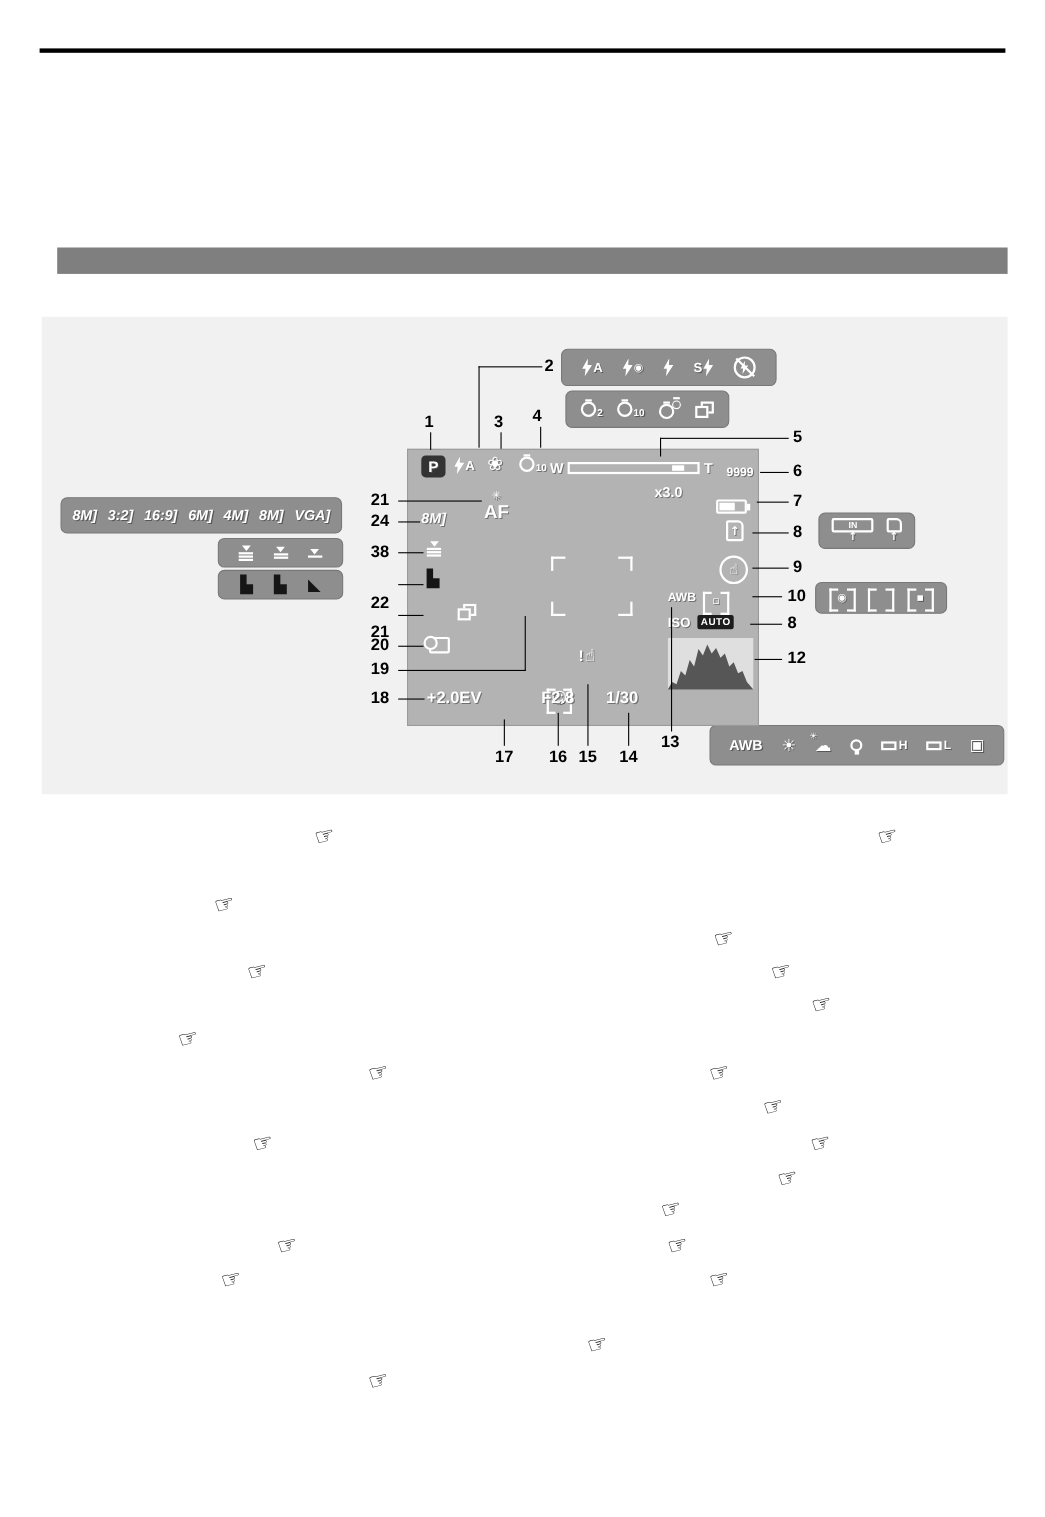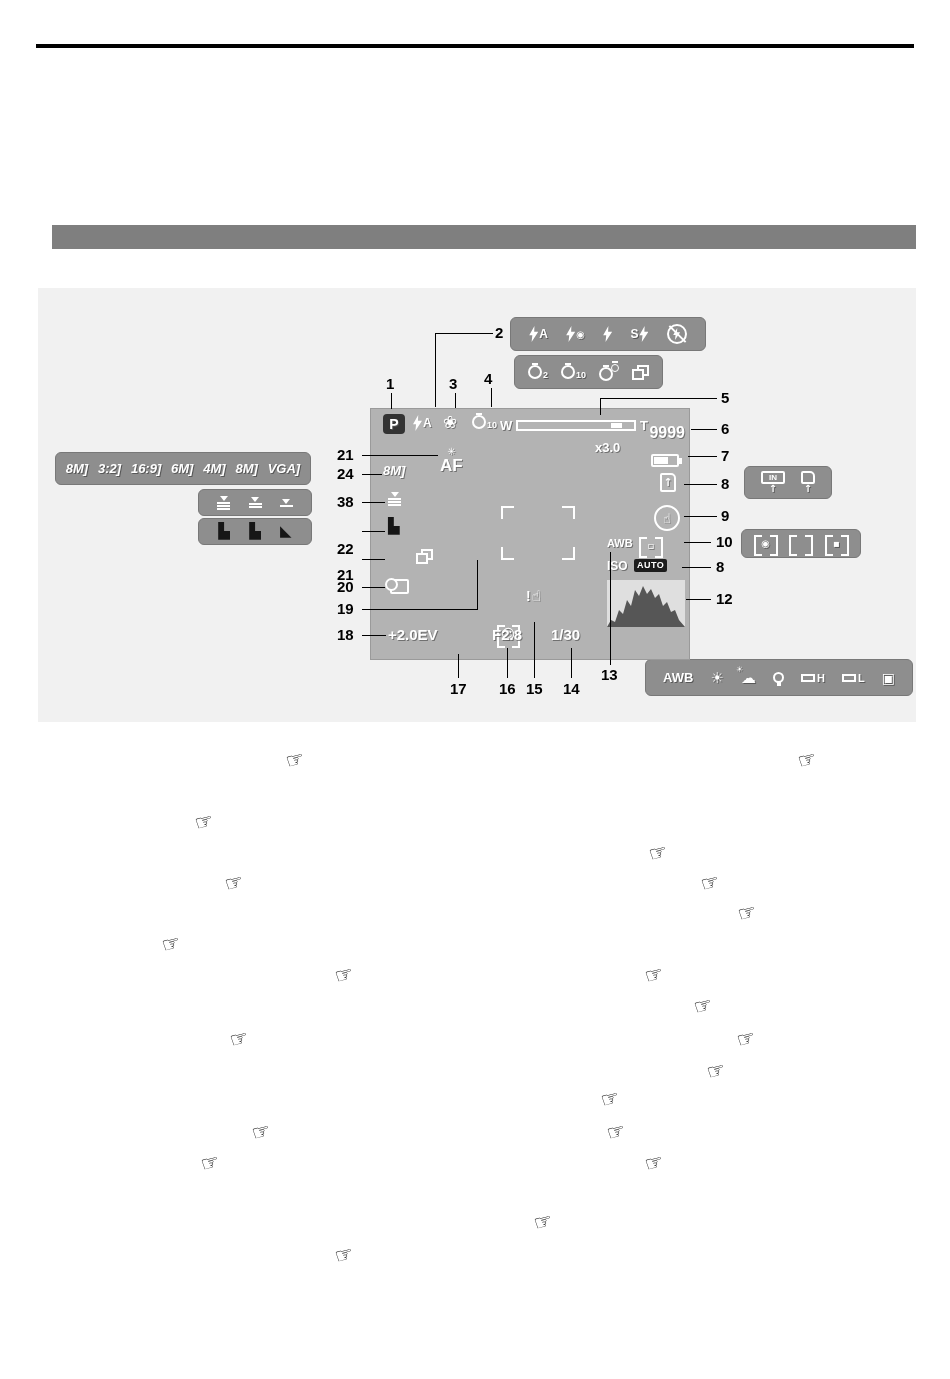--- a/index.html
+++ b/index.html
@@ -100,21 +100,21 @@
              border-top:5px solid #fff; }
   .qi .qb { width:13px; height:2px; background:#fff; }
 
   .sharp { font-size:15px; line-height:1; color:#161616; text-shadow:none; }
 
   .date { position:absolute; width:19px; height:15px; border:2px solid #fff; border-radius:2px; }
   .date::before { content:""; position:absolute; left:-7px; top:-3px; width:9px; height:9px;
                   border:2px solid #fff; border-radius:50%; background:#b3b3b3; }
 
   .sti { display:inline-flex; flex-direction:column; align-items:center; line-height:1; }
-  .insq { width:24px; height:13px; border:2px solid #fff; border-radius:2px; font-size:8px; font-weight:bold;
+  .insq { width:38px; height:13px; border:2px solid #fff; border-radius:2px; font-size:8px; font-weight:bold;
           display:flex; align-items:center; justify-content:center; text-shadow:none; }
   .sdc { width:14px; height:13px; border:2px solid #fff; border-radius:2px 5px 2px 2px; }
   .sarr { font-size:10px; font-weight:bold; }
 
   .cloudy { position:relative; font-size:15px; }
   .minisun { position:absolute; font-size:8px; left:-5px; top:-4px; }
   .bulb { position:relative; width:11px; height:11px; border:2px solid #fff; border-radius:50%; display:inline-block; }
   .bulb::after { content:""; position:absolute; left:2px; bottom:-5px; width:4px; height:4px; background:#fff; }
   .fluo { display:inline-flex; align-items:center; gap:2px; font-weight:bold; font-size:11px; }
   .tube { width:14px; height:8px; border:2px solid #fff; display:inline-block; }
@@ -252,21 +252,21 @@
     <span class="abs dj" style="left:72px;top:3px;font-size:17px">❀</span>
     <span class="ti abs" style="left:101px;top:6px">
         <span class="clk"></span>
         <b class="tn">10</b>
       </span>
     <span class="abs wt" style="left:129px;top:10px">W</span>
     <div class="zoom" style="left:145px;top:11px">
         <span class="zfill"></span>
       </div>
     <span class="abs wt" style="left:269px;top:10px">T</span>
-    <span class="abs num" style="right:4px;top:16px;font-size:16px">9999</span>
+    <span class="abs num" style="right:4px;top:16px;font-size:11px">9999</span>
     <span class="abs num" style="left:224px;top:32px;font-size:13px">x3.0</span>
     <span class="batt" style="right:10px;top:45px"></span>
     <span class="card" style="right:13px;top:64px">
         <span class="arr dj">↑</span>
       </span>
     <span class="stab" style="right:9px;top:96px">
         <span class="dj">☝</span>
       </span>
     <span class="abs sm" style="left:236px;top:129px">AWB</span>
     <span class="bkt abs" style="left:268px;top:125px">

